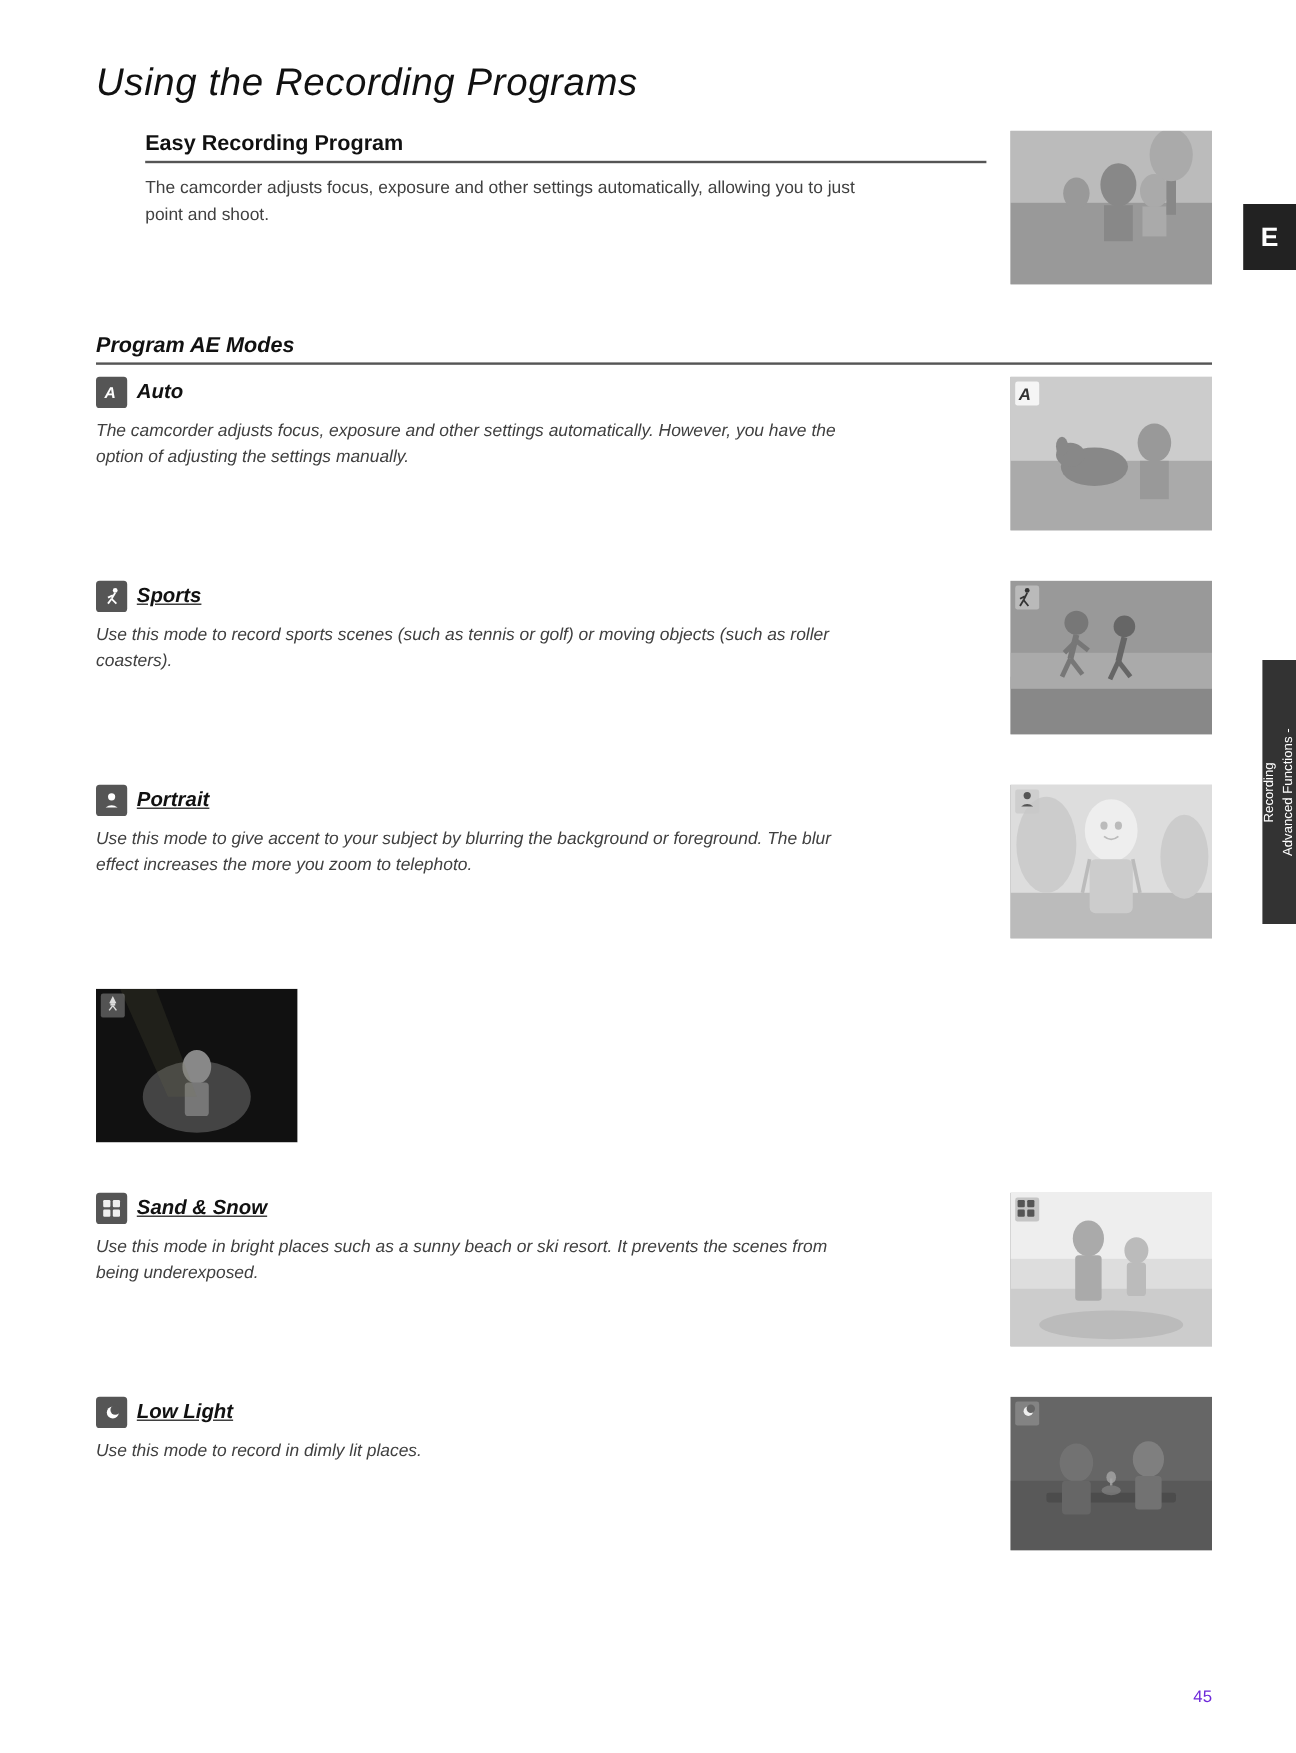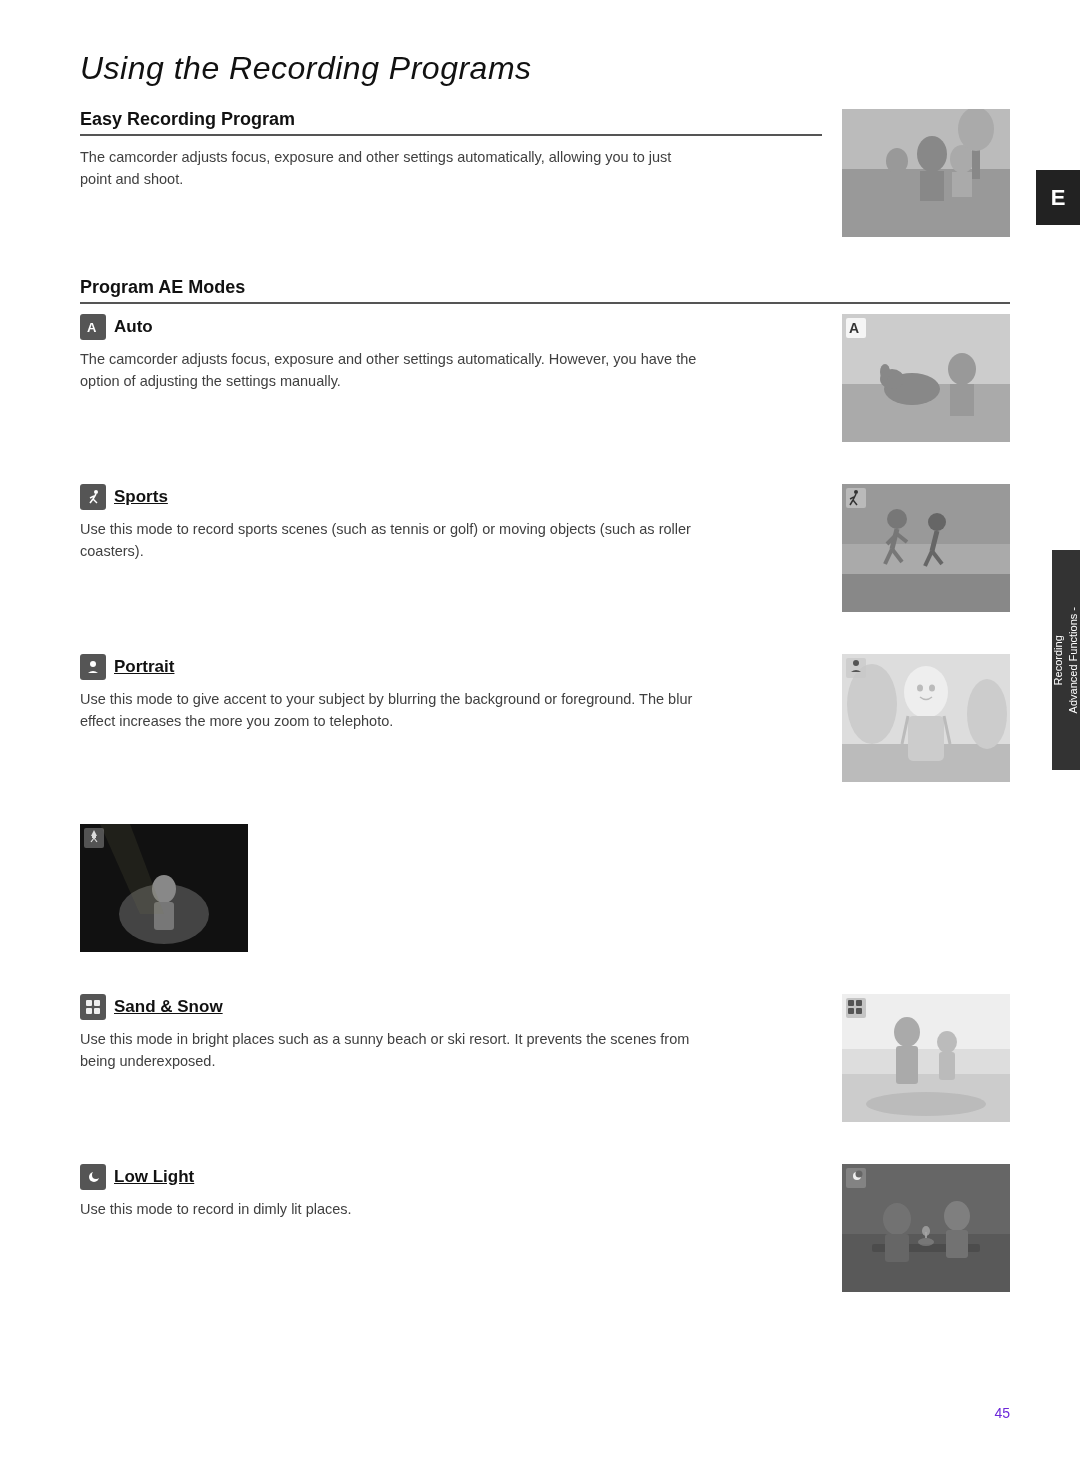--- a/index.html
+++ b/index.html
@@ -70,29 +70,31 @@
       max-width: 620px;
     }
 
     
     .section-row {
       display: flex;
       align-items: flex-start;
       justify-content: flex-end;
       margin-bottom: 40px;
       position: relative;
+      margin-left: 41px;
     }
 
     .section-content {
       flex: 1;
       padding-right: 20px;
     }
 
     .program-ae-section {
       margin-top: 24px;
+      font-style: italic;
     }
 
     .mode-block {
       display: flex;
       justify-content: space-between;
       align-items: flex-start;
       margin-bottom: 42px;
     }
 
     .mode-left {

